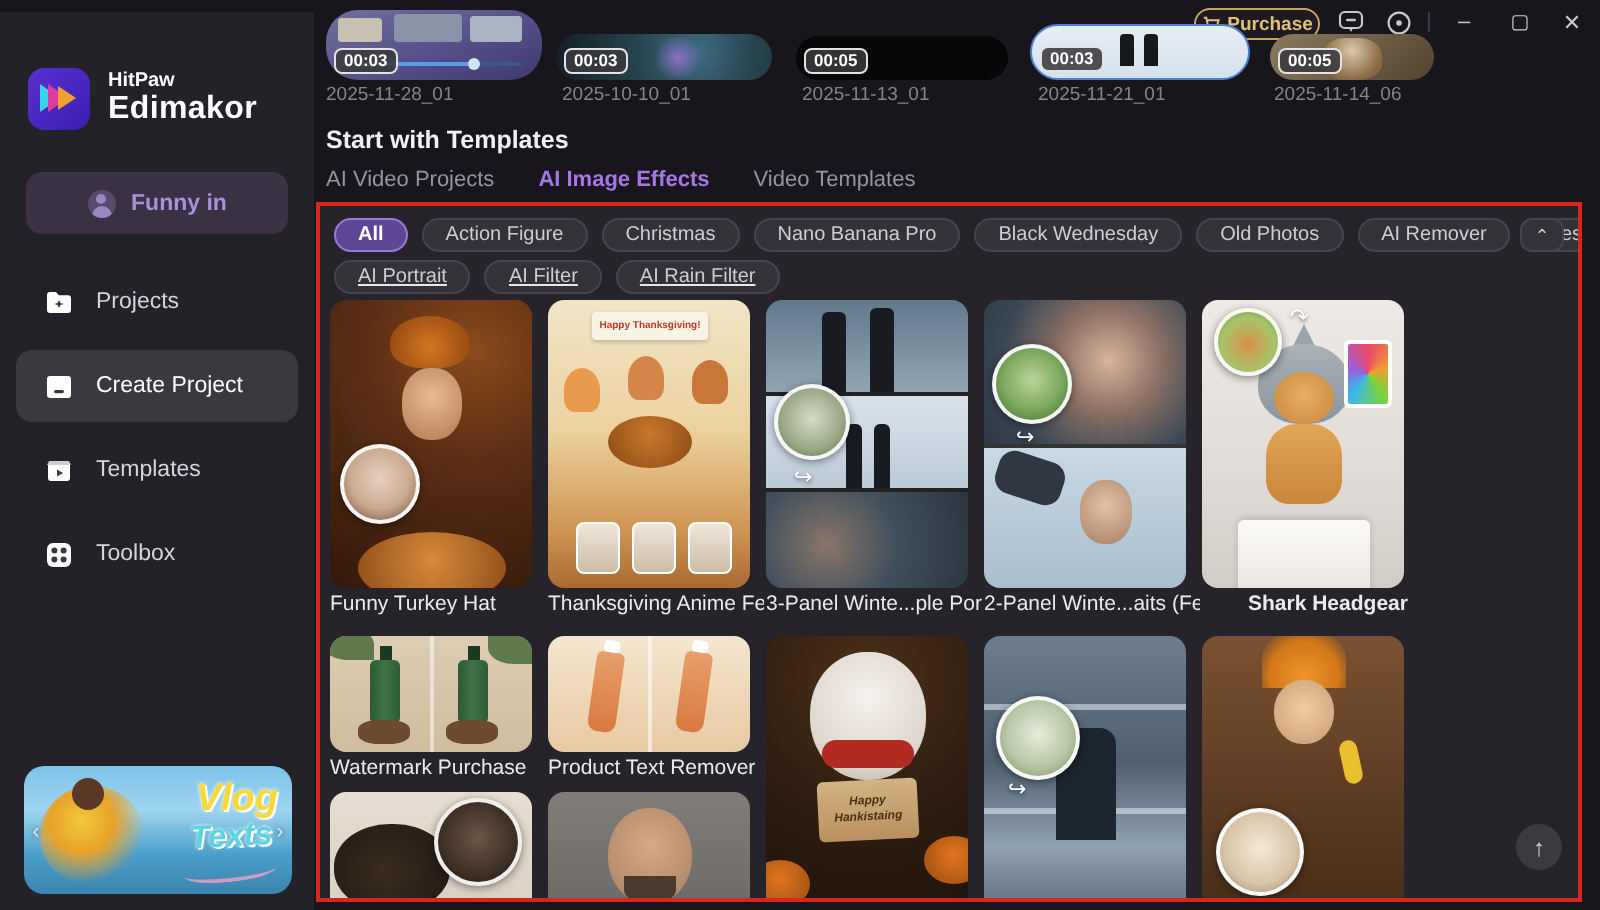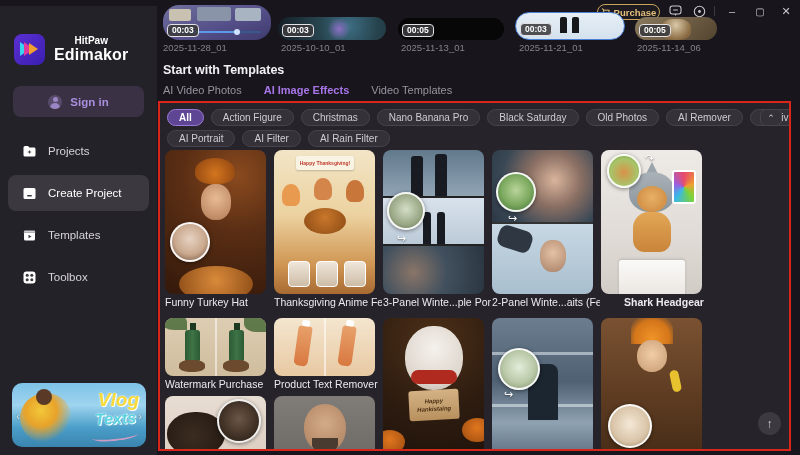--- a/index.html
+++ b/index.html
@@ -7,21 +7,21 @@
   #app { position:relative; width:800px; height:455px; background:#18161c; color:#e8e6ea; }
 
   
   .sidebar { position:absolute; left:0; top:6px; width:157px; height:449px; background:#242229; }
   .brand { position:absolute; left:14px; top:28px; display:flex; align-items:center; gap:9px; }
   .logo { width:31px; height:31px; border-radius:8px; background:linear-gradient(135deg,#5b2fd4,#3a1fae); position:relative; overflow:hidden; }
   .logo .tri { position:absolute; width:0; height:0; }
   .tri-c { border-top:7px solid transparent; border-bottom:7px solid transparent; border-left:10px solid #3ad4f0; left:6px; top:8px; }
   .tri-m { border-top:7px solid transparent; border-bottom:7px solid transparent; border-left:10px solid #e03a9e; left:10px; top:8px; }
   .tri-o { border-top:6px solid transparent; border-bottom:6px solid transparent; border-left:9px solid #f0a02e; left:15px; top:9px; }
-  .brand-text .t1 { font-size:10px; font-weight:bold; color:#fff;text-align:center; }
+  .brand-text .t1 { font-size:10px; font-weight:bold; color:#fff; }
   .brand-text .t2 { font-size:16px; font-weight:bold; color:#fff; letter-spacing:.2px; }
 
   .signin { position:absolute; left:13px; top:80px; width:131px; height:31px; border-radius:8px; background:#3a3244; display:flex; align-items:center; justify-content:center; gap:8px; cursor:pointer; }
   .signin .avatar { width:14px; height:14px; border-radius:50%; background:#574a6b; position:relative; overflow:hidden; }
   .signin .avatar::before { content:""; position:absolute; left:4.5px; top:2.5px; width:5px; height:5px; border-radius:50%; background:#9a86c4; }
   .signin .avatar::after { content:""; position:absolute; left:2px; top:8.5px; width:10px; height:6px; border-radius:5px 5px 0 0; background:#9a86c4; }
   .signin span { color:#a98fdd; font-size:11.5px; font-weight:bold; }
 
   .nav { position:absolute; left:8px; top:127px; width:141px; }
   .nav-item { height:36px; border-radius:8px; display:flex; align-items:center; gap:11px; padding-left:14px; font-size:11.5px; color:#d6d3da; margin-bottom:6px; cursor:pointer; }
@@ -168,21 +168,21 @@
           <div class="tri tri-o"></div>
       </div>
       <div class="brand-text">
         <div class="t1">HitPaw</div>
         <div class="t2">Edimakor</div>
       </div>
     </div>
 
     <div class="signin">
       <span class="avatar"></span>
-      <span>Sign in</span>
+      <span>Funny in</span>
     </div>
 
     <div class="nav">
       <div class="nav-item">
         <span class="nav-ico">
           <svg width="15" height="15" viewBox="0 0 15 15">
               <path d="M1.5 3.5A1.5 1.5 0 0 1 3 2h3l1.4 1.6H12A1.5 1.5 0 0 1 13.5 5v6A1.5 1.5 0 0 1 12 12.5H3A1.5 1.5 0 0 1 1.5 11z" fill="#fff"></path>
               <path d="M7.5 6l.7 1.5L9.8 8l-1.6.5L7.5 10l-.7-1.5L5.2 8l1.6-.5z" fill="#3b383f"></path>
             </svg>
         </span>
@@ -283,42 +283,42 @@
   </div>
   <div class="date" style="left:519px;">2025-11-21_01</div>
 
   <div class="thumb t5bg" style="left:635px; top:17px; width:82px; height:23px;">
     <span class="badge">00:05</span>
   </div>
   <div class="date" style="left:637px;">2025-11-14_06</div>
 
   <div class="sec-title">Start with Templates</div>
   <div class="tabs">
-    <div class="tab">AI Video Photos</div>
+    <div class="tab">AI Video Projects</div>
     <div class="tab active">AI Image Effects</div>
     <div class="tab">Video Templates</div>
   </div>
 
   <div class="panel">
 
     <div class="chips" style="top:6px;">
       <span class="chip active">All</span>
       <span class="chip">Action Figure</span>
       <span class="chip">Christmas</span>
       <span class="chip">Nano Banana Pro</span>
-      <span class="chip">Black Saturday</span>
+      <span class="chip">Black Wednesday</span>
       <span class="chip">Old Photos</span>
       <span class="chip">AI Remover</span>
       <span class="chip">Festival</span>
 
     </div>
     <div class="collapse-btn">
       <span>⌃</span>
     </div>
-    <div class="chips" style="top:27px;">
+    <div class="chips" style="top:27px;text-decoration:underline;">
       <span class="chip">AI Portrait</span>
       <span class="chip">AI Filter</span>
       <span class="chip">AI Rain Filter</span>
     </div>
 
     <div class="card c-turkey" style="left:5px; top:47px; height:144px;">
       <div class="hat"></div>
       <div class="face"></div>
       <div class="dish"></div>
       <div class="inset in"></div>

